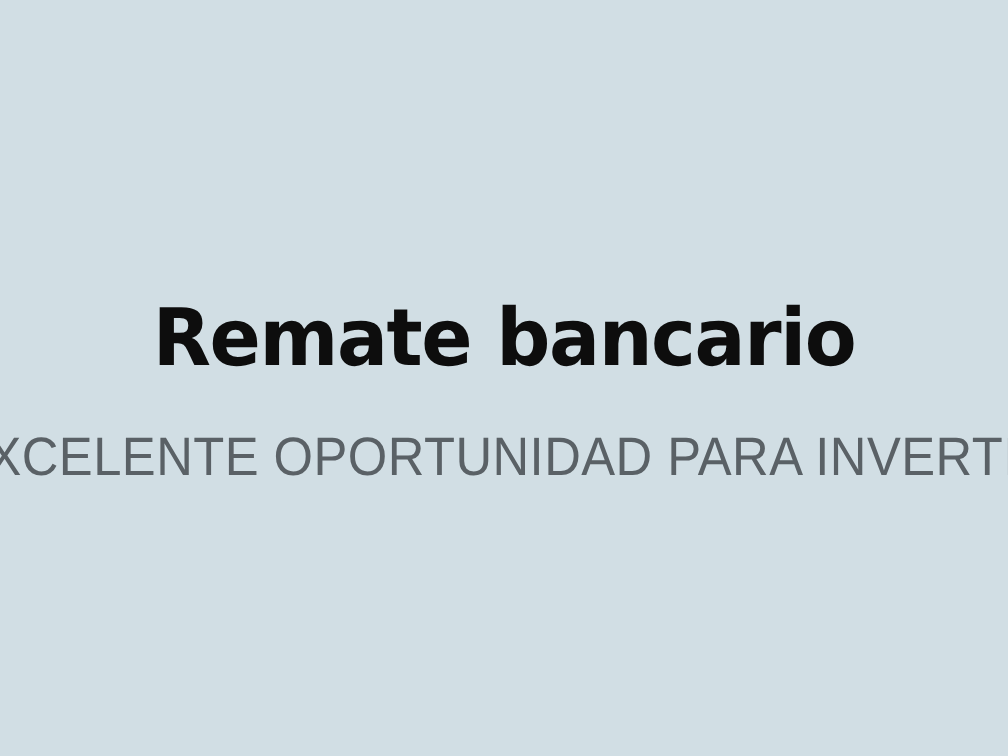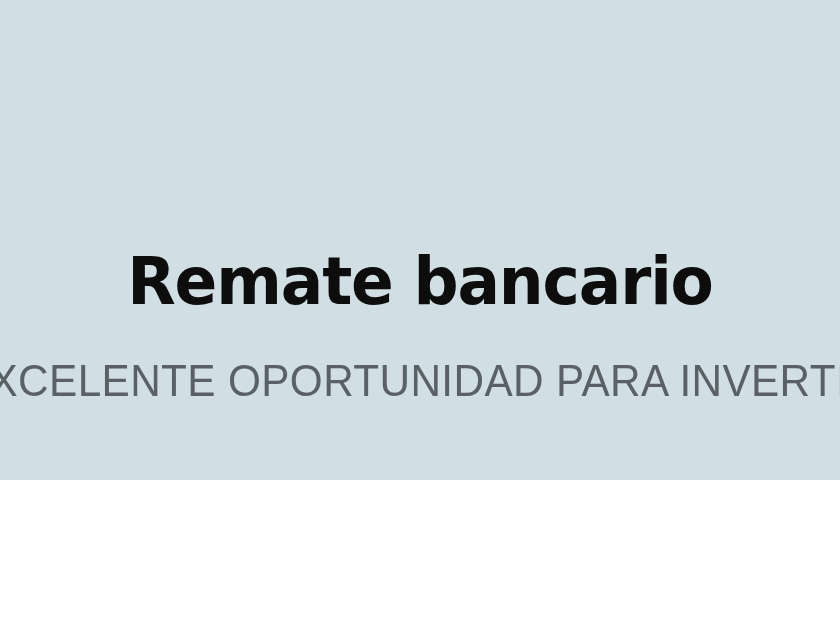--- a/index.html
+++ b/index.html
@@ -11,21 +11,21 @@
   body {
     width: 840px;
     height: 630px;
     overflow: hidden;
     font-family: "Liberation Sans", sans-serif;
   }
 
   #banner {
     position: relative;
     width: 840px;
-    height: 480px;
+    height: 630px;
     overflow: hidden;
     background: #d1dee4;
     display: flex;
     flex-direction: column;
     align-items: center;
     justify-content: flex-start;
   }
 
   
   #headline {

